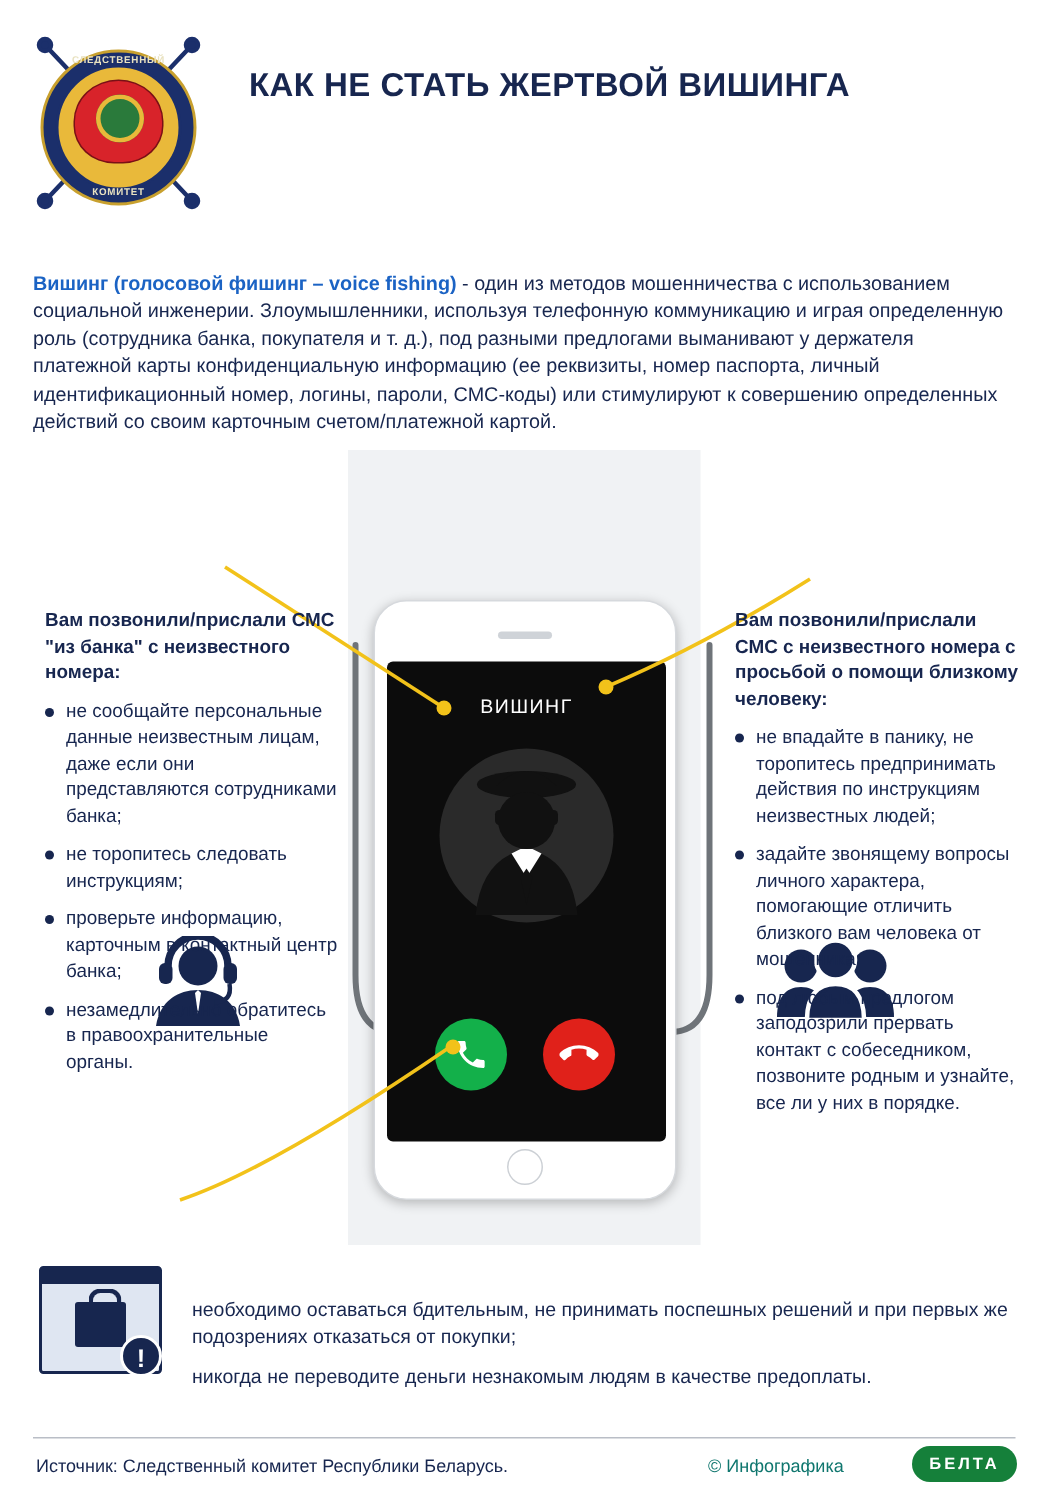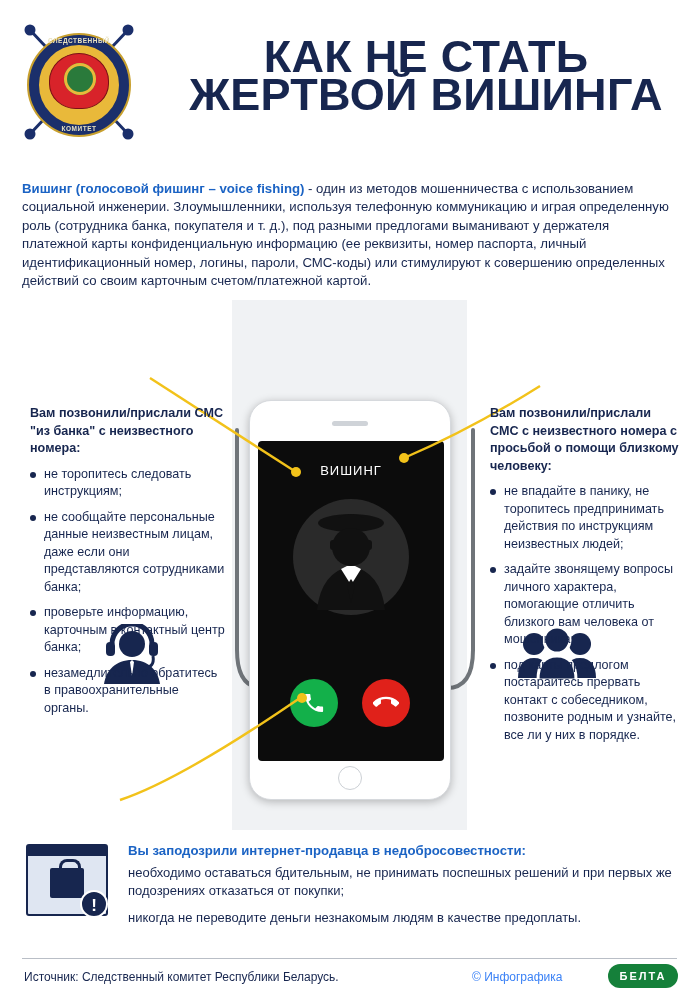--- a/index.html
+++ b/index.html
@@ -52,22 +52,22 @@
     font-size:6.5px; color:#e9e2c0; letter-spacing:0.5px; font-weight:bold;
   }
   .emblem-text .t-top {
     position:absolute; top:4px; left:0; width:104px; text-align:center;
   }
   .emblem-text .t-bot {
     position:absolute; bottom:5px; left:0; width:104px; text-align:center;
   }
   .title {
     position:absolute; left:166px; top:38px; width:520px;
-    font-size:45px; line-height:38px; font-weight:bold;
-    color:#17264f; letter-spacing:0.3px;text-align:center;
+    font-size:22px; line-height:38px; font-weight:bold;
+    color:#17264f; letter-spacing:0.3px;
   }
 
   
   .intro {
     position:absolute; left:22px; top:180px; width:655px;
     font-size:13.2px; line-height:18.4px; color:#17264f;
   }
   .intro b { color:#1b63c4; }
 
   
@@ -172,21 +172,21 @@
 
   
   .footer { position:absolute; left:0; top:958px; width:699px; height:42px;padding-left:46px; }
   .footer-line {
     position:absolute; left:22px; top:0; width:655px; height:1px; background:#b9bec6;
   }
   .src {
     position:absolute; left:24px; top:12px; font-size:12px; color:#17264f;
   }
   .copy {
-    position:absolute; left:472px; top:12px; font-size:12px; color:#3b82f6;
+    position:absolute; left:472px; top:12px; font-size:12px; color:#0f766e;
   }
   .belta {
     position:absolute; left:608px; top:6px; width:70px; height:24px;
     background:#15803a; border-radius:12px; color:#ffffff;
     font-size:11px; font-weight:bold; letter-spacing:2px;
     text-align:center; line-height:24px;
   }
   svg { display:block; }
 </style>
 </head>
@@ -290,43 +290,42 @@
       <circle cx="62" cy="18" r="11" fill="#17264f"></circle>
       <path d="M62 32 C51 32 46 40 46 52 h32 C78 40 73 32 62 32z" fill="#17264f"></path>
       <circle cx="39" cy="14" r="13" fill="#17264f" stroke="#ffffff" stroke-width="3"></circle>
       <path d="M39 30 C26 30 20 39 20 54 h38 C58 39 52 30 39 30z" fill="#17264f" stroke="#ffffff" stroke-width="3"></path>
     </svg>
   </div>
 
   <div class="col-left">
     <div class="col-head">Вам позвонили/прислали СМС "из банка" с неизвестного номера:</div>
     <ul class="bul">
+      <li>не сообщайте персональные данные неизвестным лицам, даже если они представляются сотрудниками банка;</li>
       <li>не торопитесь следовать инструкциям;</li>
-      <li>не сообщайте персональные данные неизвестным лицам, даже если они представляются сотрудниками банка;</li>
       <li>проверьте информацию, карточным в контактный центр банка;</li>
       <li>незамедлительно обратитесь в правоохранительные органы.</li>
     </ul>
   </div>
 
   <div class="col-right">
     <div class="col-head">Вам позвонили/прислали СМС с неизвестного номера с просьбой о помощи близкому человеку:</div>
     <ul class="bul">
       <li>не впадайте в панику, не торопитесь предпринимать действия по инструкциям неизвестных людей;</li>
       <li>задайте звонящему вопросы личного характера, помогающие отличить близкого вам человека от мошенника;</li>
-      <li>под карты предлогом постарайтесь прервать контакт с собеседником, позвоните родным и узнайте, все ли у них в порядке.</li>
+      <li>под любым предлогом заподозрили прервать контакт с собеседником, позвоните родным и узнайте, все ли у них в порядке.</li>
     </ul>
   </div>
 
   <div class="bottom">
     <div class="shop-icon">
       <div class="bar"></div>
       <div class="shop-bag"></div>
       <div class="excl">!</div>
     </div>
-    <div class="bottom-head">Вы заподозрили интернет-продавца в недобросовестности:</div>
     <div class="bottom-list">
       <p>необходимо оставаться бдительным, не принимать поспешных решений и при первых же подозрениях отказаться от покупки;</p>
       <p>никогда не переводите деньги незнакомым людям в качестве предоплаты.</p>
     </div>
   </div>
 
   <div class="footer">
     <div class="footer-line"></div>
     <div class="src">Источник: Следственный комитет Республики Беларусь.</div>
     <div class="copy">© Инфографика</div>

